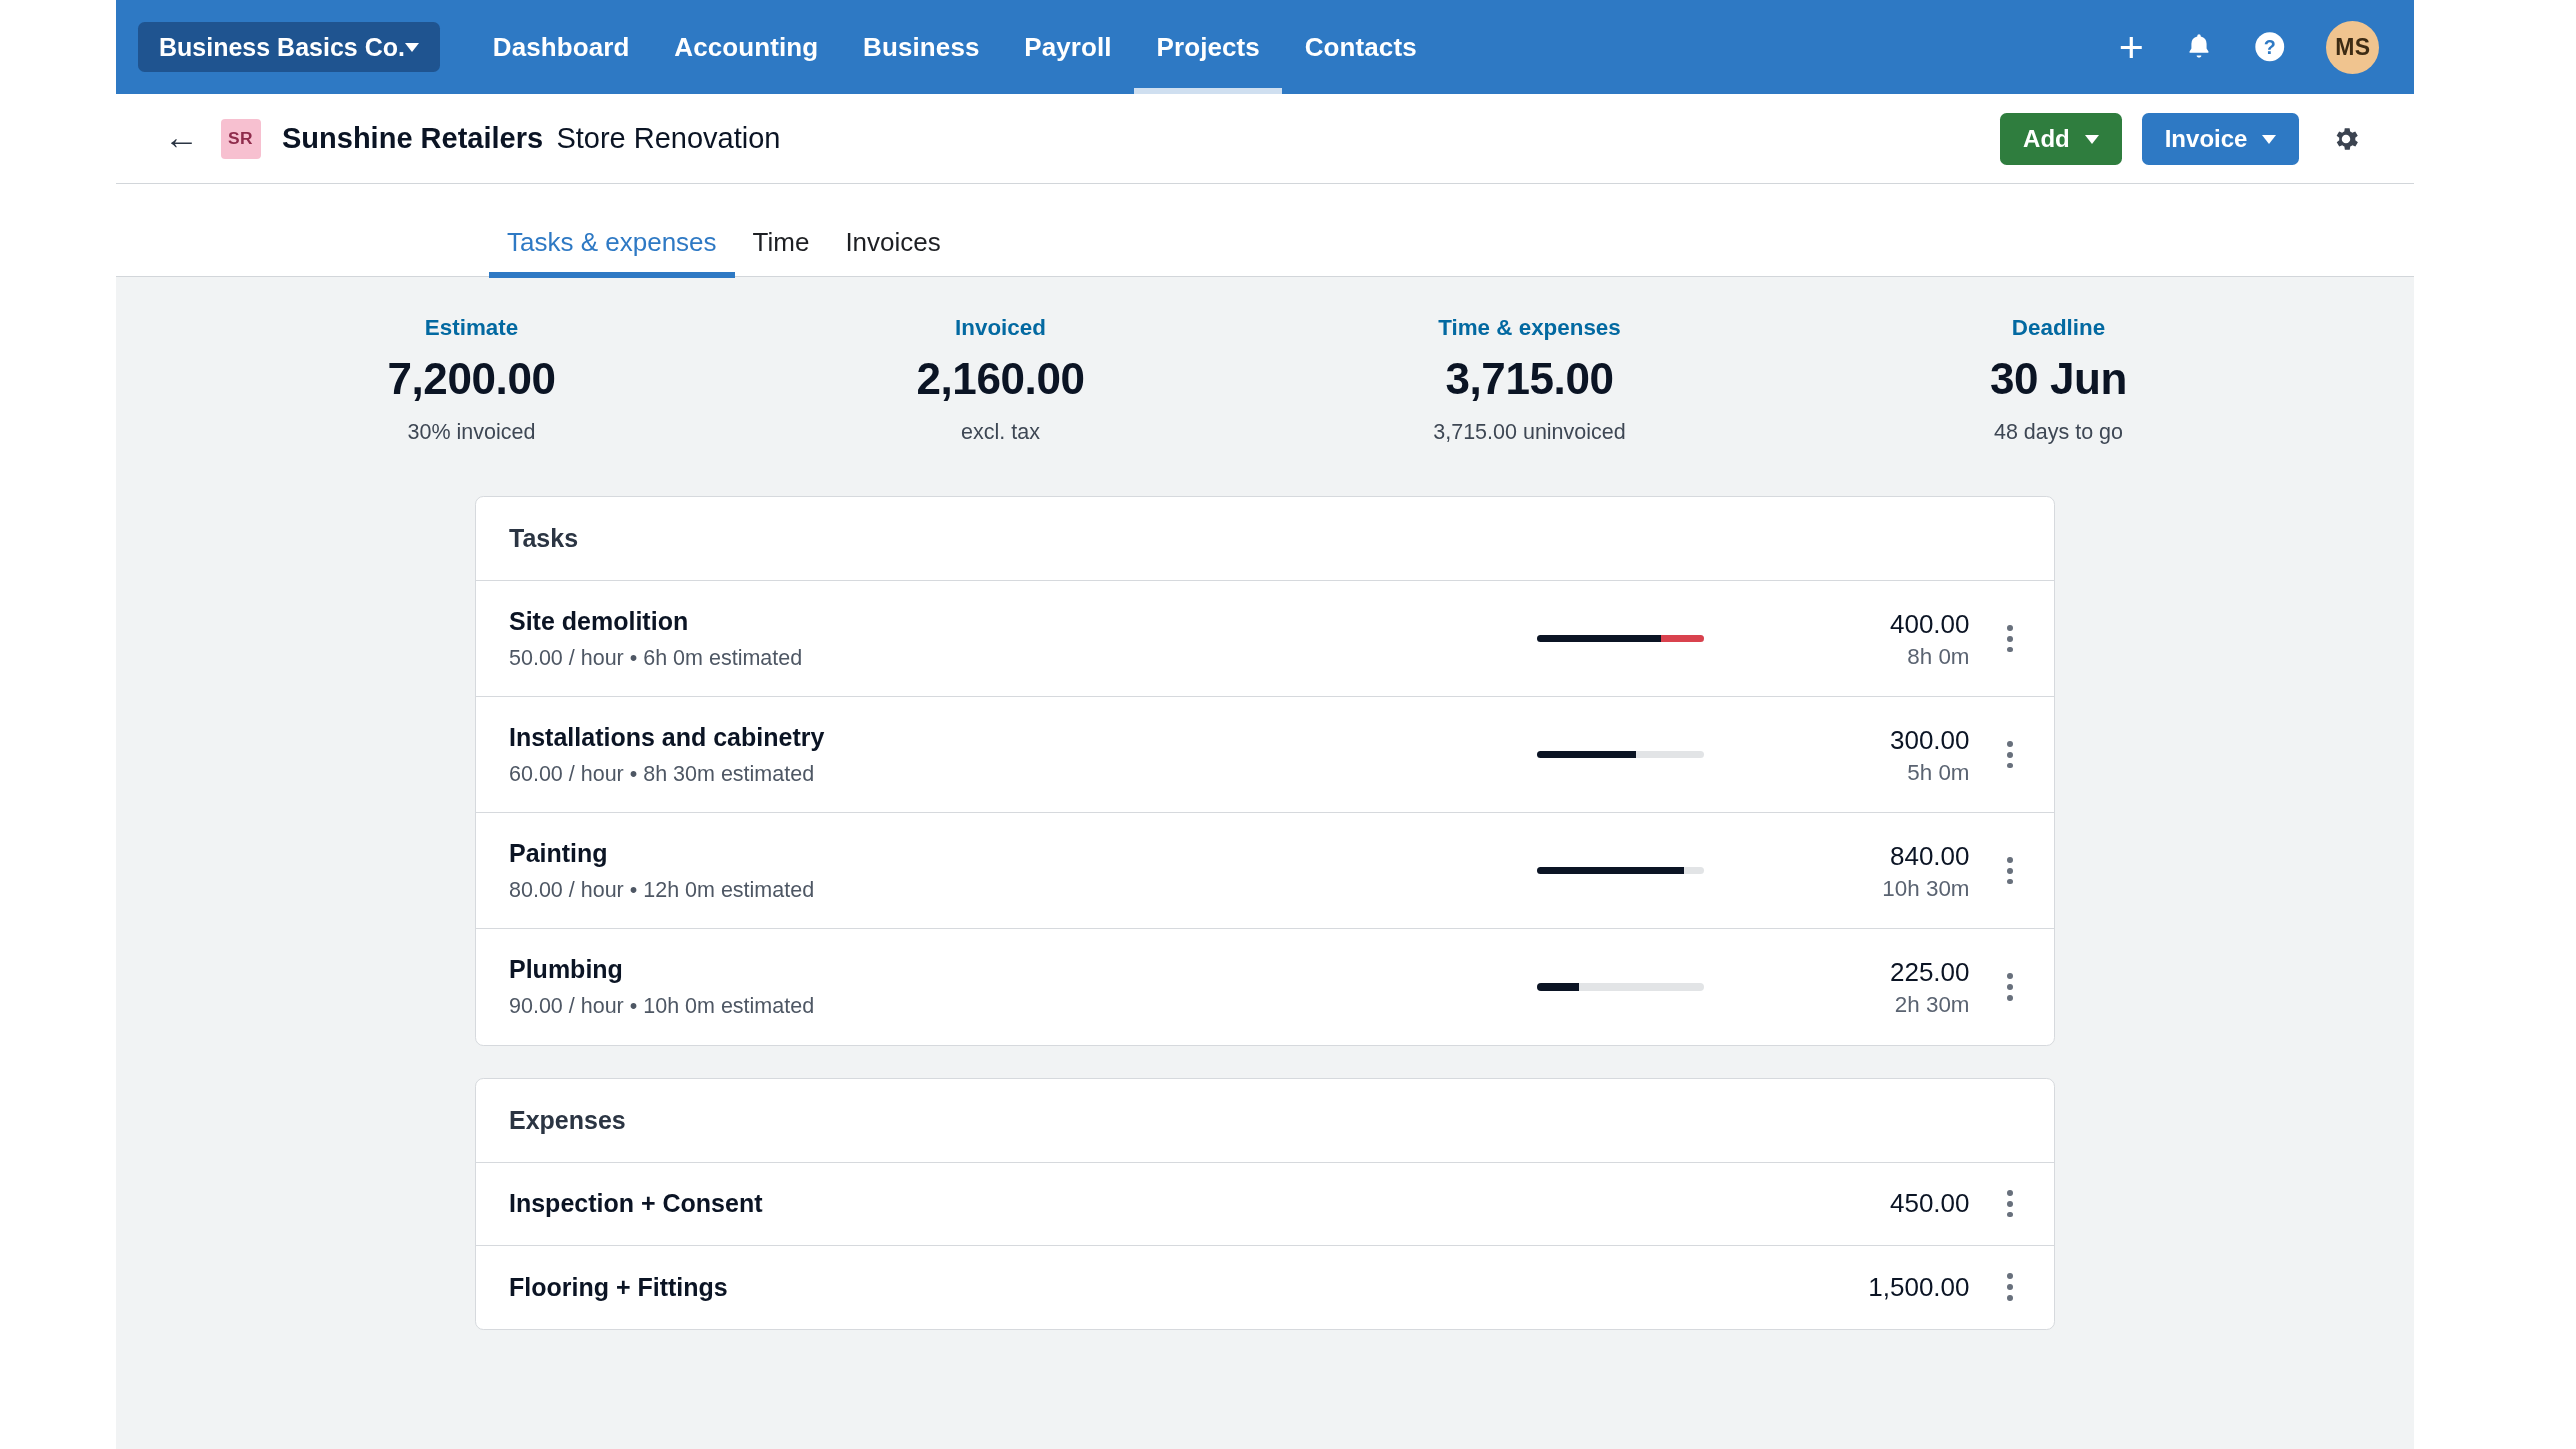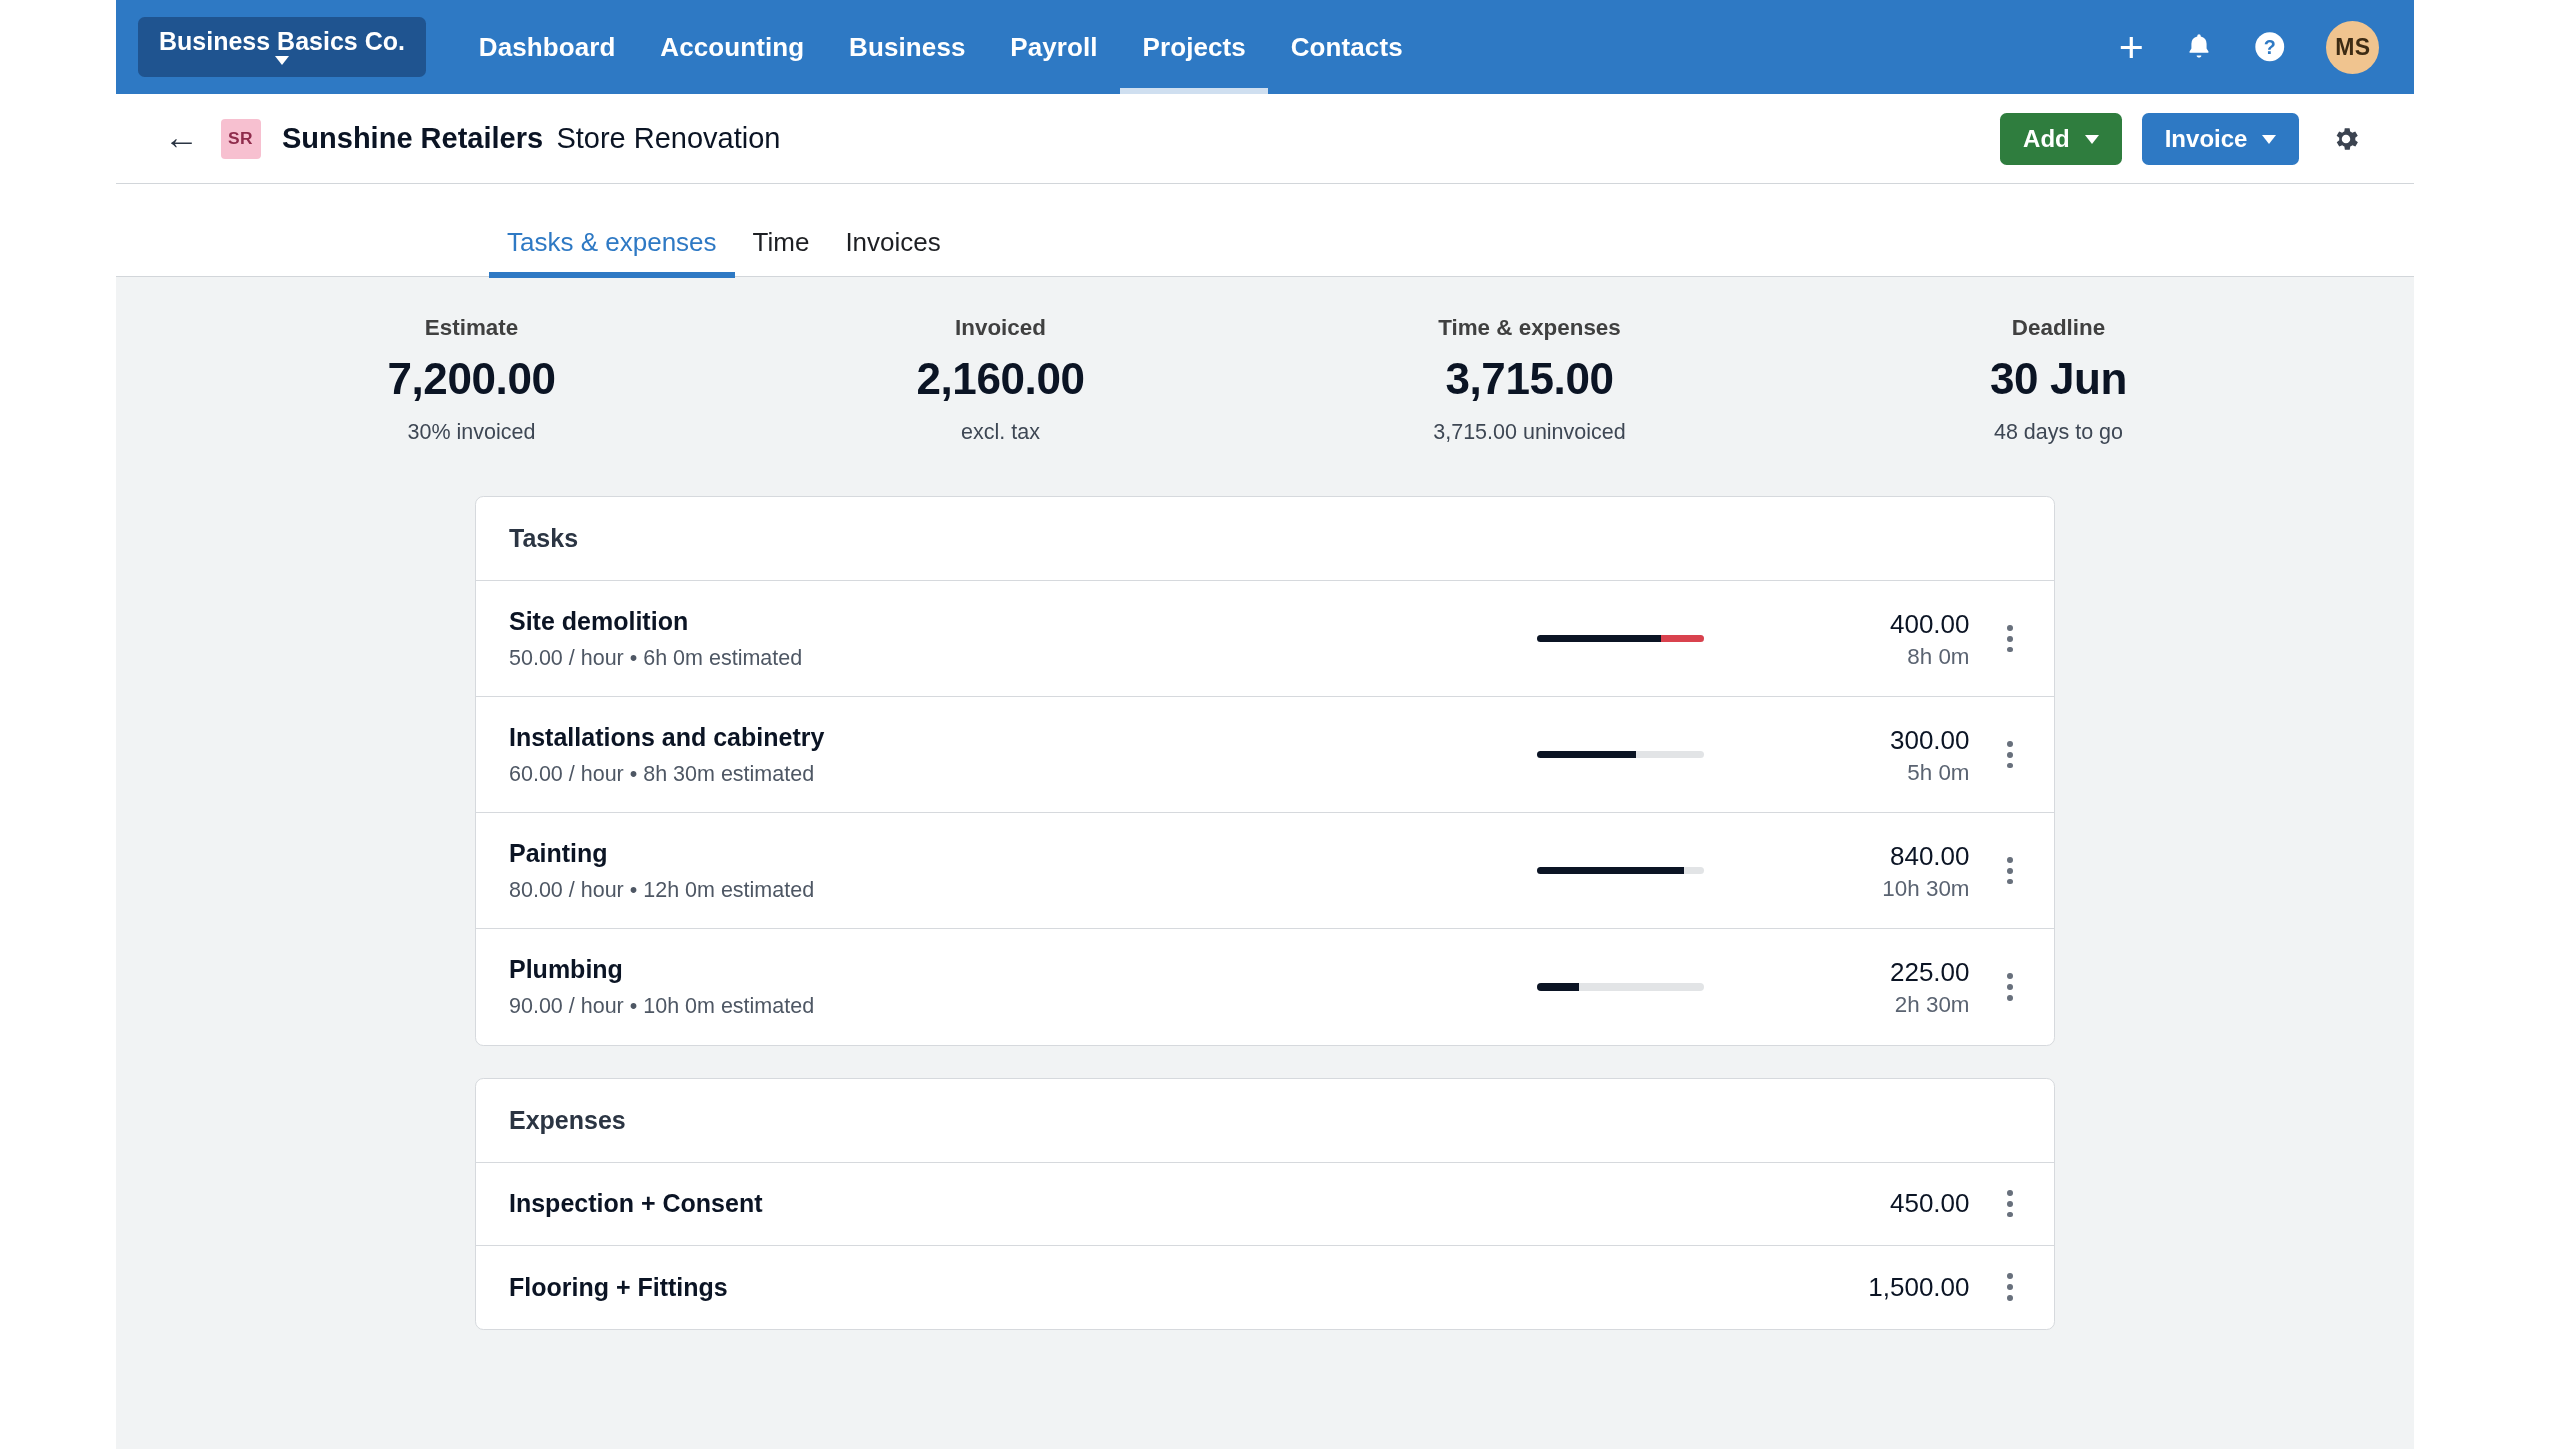--- a/index.html
+++ b/index.html
@@ -39,21 +39,20 @@
     color: #ffffff;
     border-radius: 6.6px;
     padding: 12.4px 21.5px;
     font-size: 25px;
     font-weight: 700;
     display: flex;
     align-items: center;
     gap: 0;
     line-height: 1;
     white-space: nowrap;
-    flex-direction: column;
   }
   .caret-down {
     width: 0; height: 0;
     border-left: 7.5px solid transparent;
     border-right: 7.5px solid transparent;
     border-top: 9px solid #ffffff;
     display: inline-block;
     margin-top: 1.7px;
   }
   .navlinks {
@@ -220,21 +219,21 @@
     padding: 0 91px;
     margin-bottom: 51px;
   }
   .stat {
     flex: 1;
     text-align: center;
   }
   .stat-label {
     font-size: 22.4px;
     font-weight: 700;
-    color: #404040;
+    color: #0369a1;
     margin-bottom: 15px;
   }
   .stat-value {
     font-size: 44px;
     font-weight: 700;
     color: #0b1424;
     line-height: 1.05;
     letter-spacing: -0.4px;
   }
   .stat-sub {

